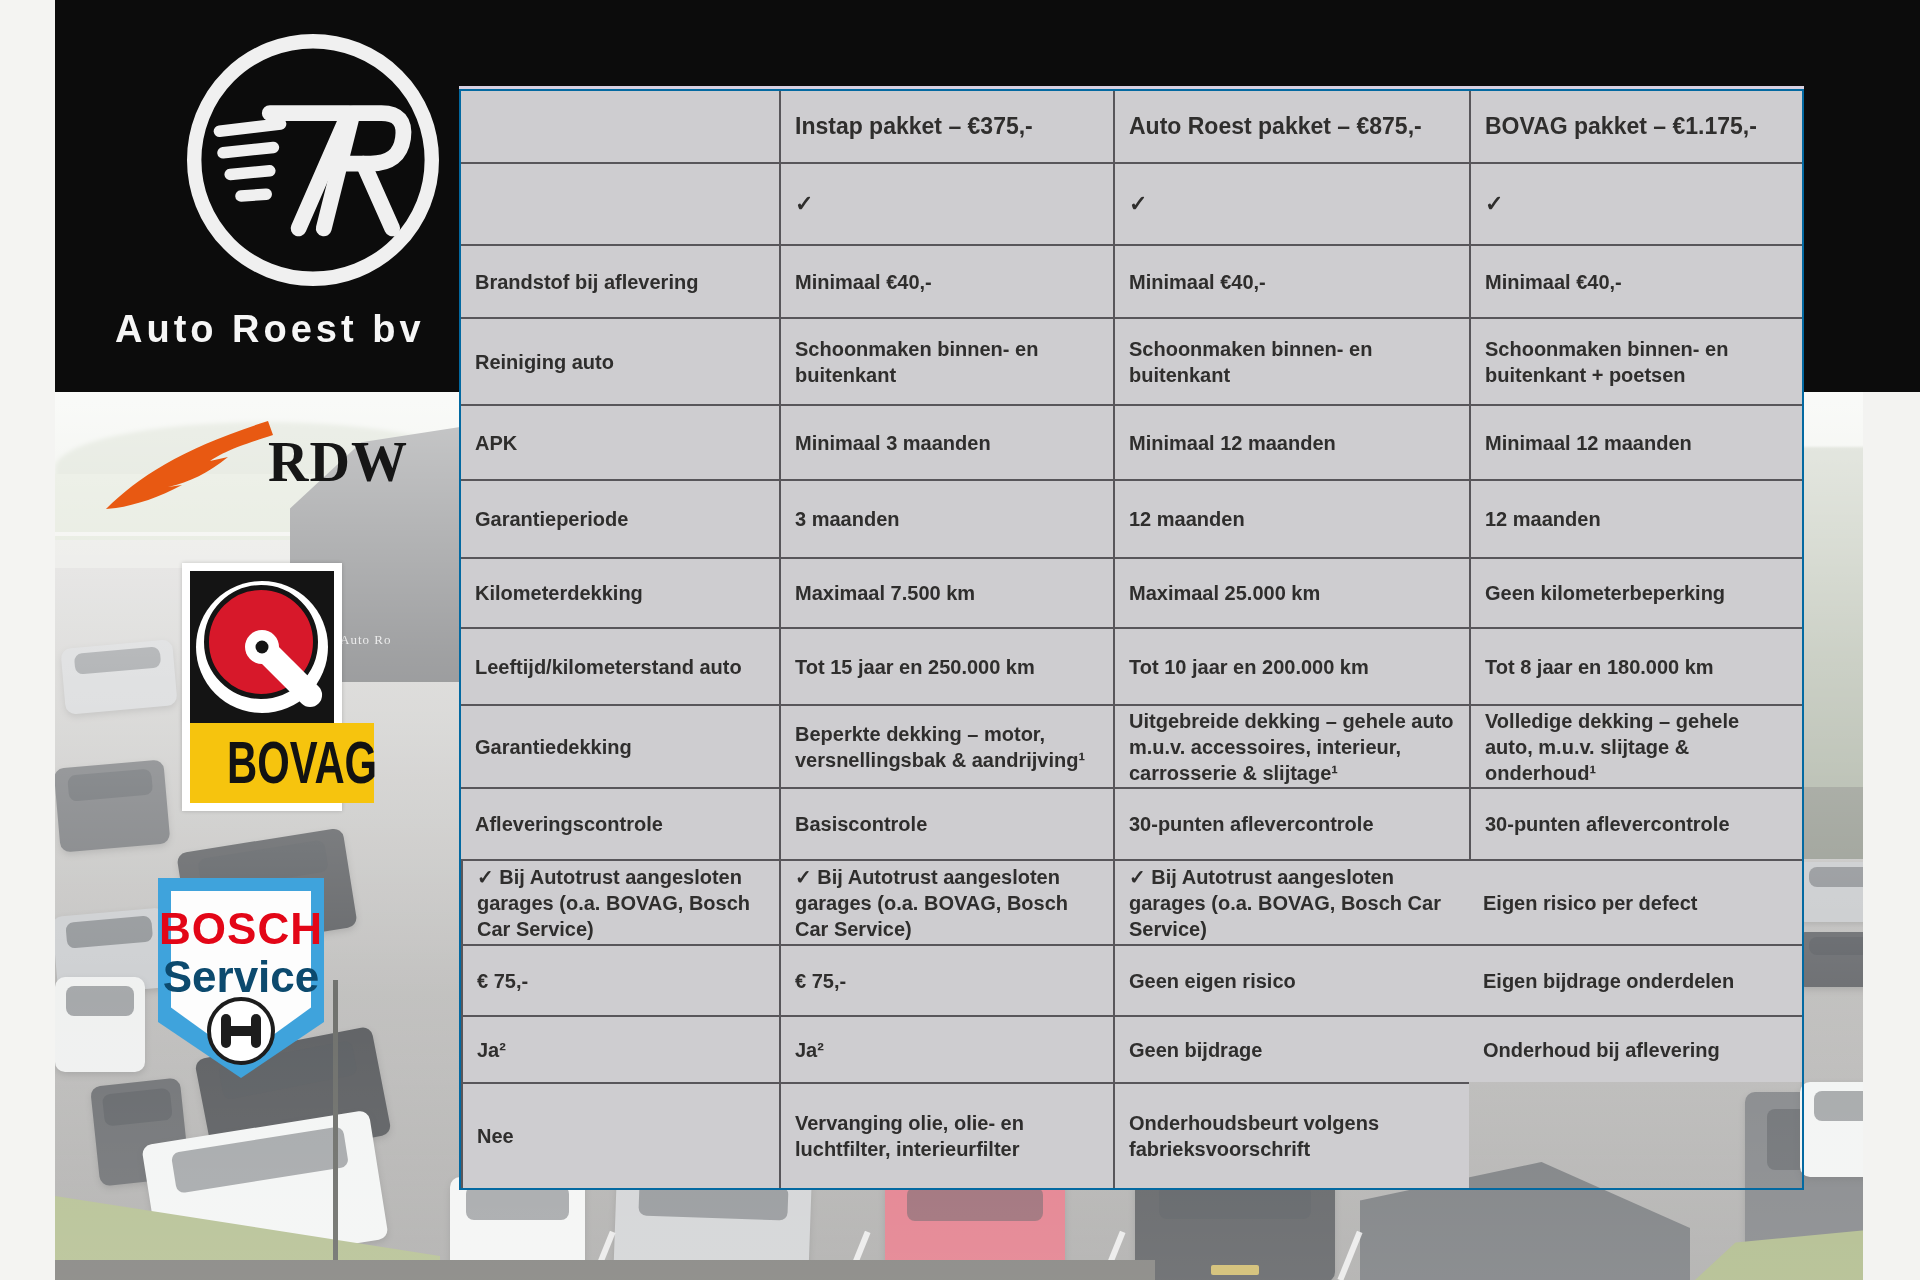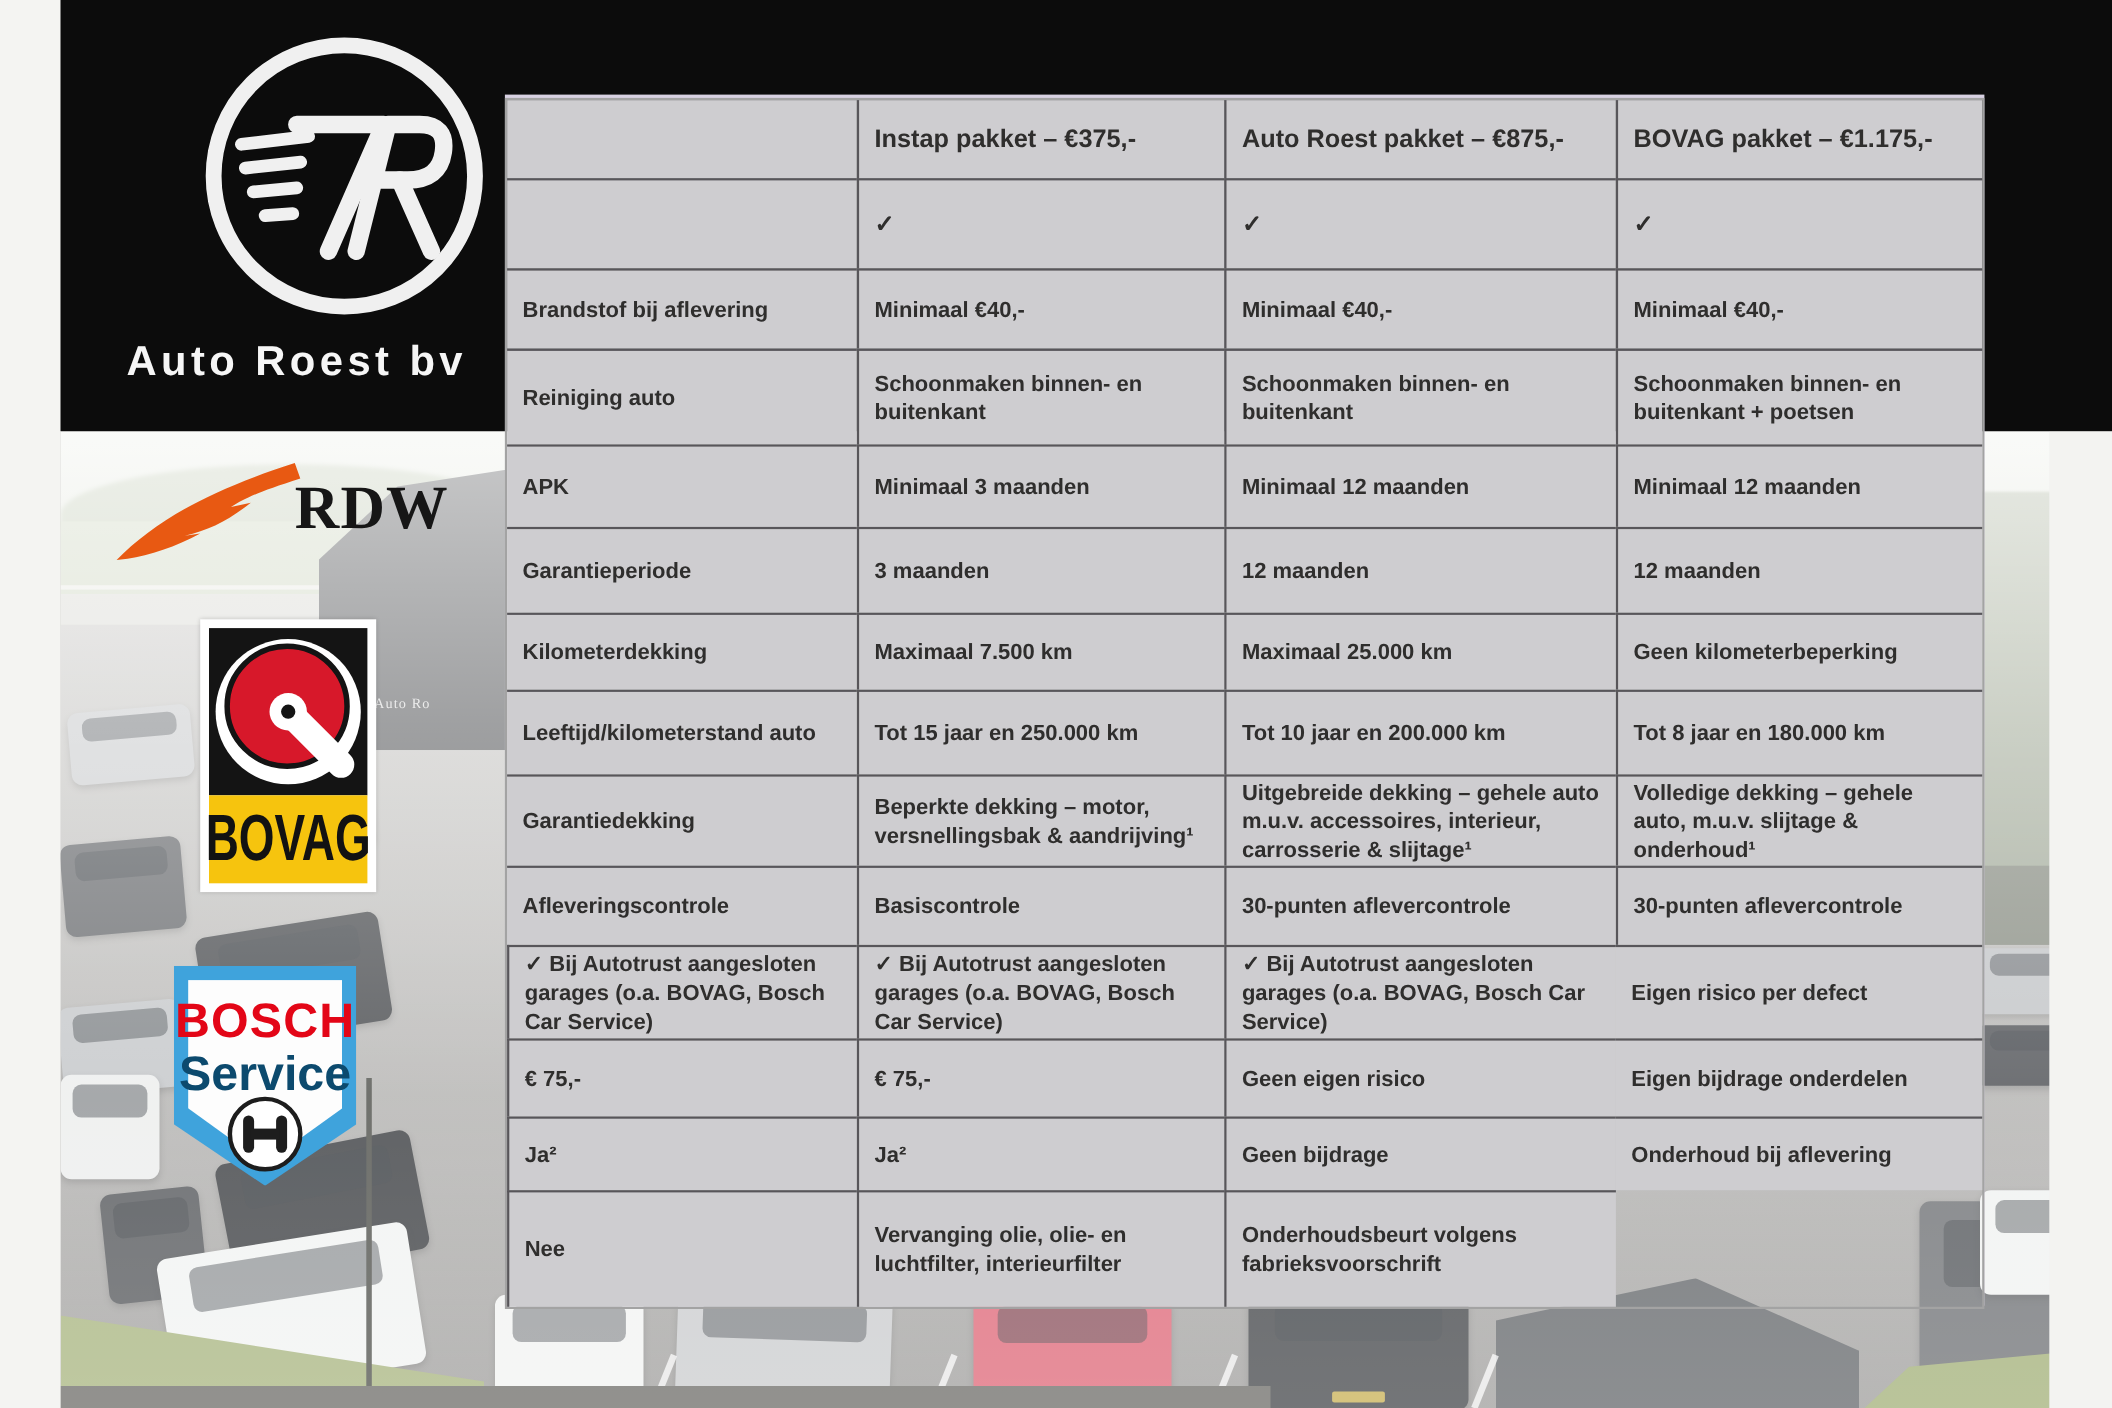--- a/index.html
+++ b/index.html
@@ -63,40 +63,40 @@
   .bv-white-circle{position:absolute;left:6px;top:10px;width:132px;height:132px;border-radius:50%;background:#fff;}
   .bv-red{position:absolute;left:14px;top:14px;width:104px;height:104px;border-radius:50%;
           background:#d7182a;border:5px solid #141414;}
   .bv-wrench{position:absolute;left:50%;top:50%;width:24px;height:80px;background:#fff;border-radius:12px;
           transform-origin:top center;transform:translateX(-50%) rotate(-45deg);}
   .bv-hub{position:absolute;left:50%;top:50%;width:34px;height:34px;border-radius:50%;background:#fff;
           transform:translate(-50%,-50%);}
   .bv-hub::after{content:"";position:absolute;left:50%;top:50%;width:13px;height:13px;border-radius:50%;
           background:#141414;transform:translate(-50%,-50%);}
   .bv-yellow{position:absolute;left:8px;top:160px;width:144px;height:80px;background:#f6c40e;
-          display:flex;align-items:center;justify-content:center;}
+          display:flex;align-items:center;justify-content:center;padding-left:40px;}
   .bv-text{font-size:44px;font-weight:700;color:#121212;transform:scale(.95,1.35);letter-spacing:0px;}
 
   
   .bosch{position:absolute;left:158px;top:878px;width:166px;height:200px;}
   .bs-outer{position:absolute;inset:0;background:#3fa3dc;
             clip-path:polygon(0 0,100% 0,100% 72%,50% 100%,0 72%);}
   .bs-inner{position:absolute;left:13px;top:13px;right:13px;bottom:13px;background:#fdfdfd;
             clip-path:polygon(0 0,100% 0,100% 67%,50% 96%,0 67%);}
   .bs-bosch{position:absolute;left:0;top:26px;width:100%;text-align:center;color:#e30617;
             font-size:44px;font-weight:700;letter-spacing:1px;}
   .bs-service{position:absolute;left:0;top:74px;width:100%;text-align:center;color:#0c4a6e;
             font-size:44px;font-weight:700;}
   .bs-armature{position:absolute;left:50%;top:116px;transform:translateX(-50%);}
 
   
   .pkg-table{position:absolute;left:459px;top:89px;display:grid;
         grid-template-columns:318px 334px 356px 333px;
         grid-template-rows:71px 82px 73px 87px 75px 78px 70px 77px 83px 72px 85px 71px 67px 106px;
-        border:2px solid #a3a3a3;box-shadow:0 -3px 0 0 #d8d1e2;
+        border:2px solid #0369a1;box-shadow:0 -3px 0 0 #d8d1e2;
         color:#2f2e2d;}
   .cell{background:#cecdd0;border-left:2px solid #58565a;border-top:2px solid #58565a;
         display:flex;align-items:center;padding:6px 14px;font-size:20px;font-weight:700;
         line-height:1.3;}
   .cell.c0{border-left:none;}
   .cell.r0{border-top:none;font-size:23px;}
   .cell.check{font-size:22px;}
 </style>
 </head>
 <body>

